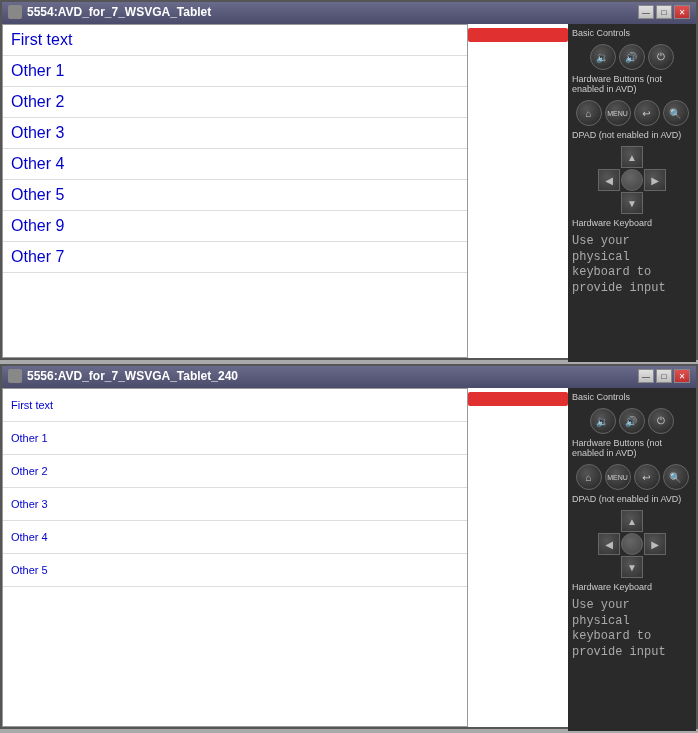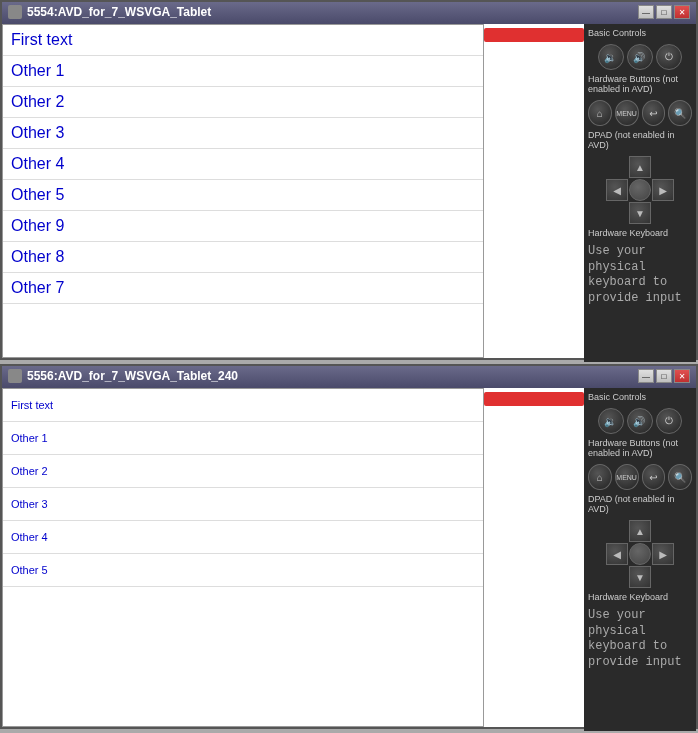--- a/index.html
+++ b/index.html
@@ -97,21 +97,21 @@
 
     .red-bar {
       width: 100px;
       height: 14px;
       background: #e03030;
       border-radius: 2px;
     }
 
     
     .control-panel {
-      width: 112px;
+      width: 128px;
       background: #2a2a2a;
       padding: 4px;
       display: flex;
       flex-direction: column;
       gap: 4px;
     }
 
     .cp-section-label {
       color: #ccc;
       font-size: 9px;
@@ -218,21 +218,20 @@
 
     <div class="window-body">
       <div class="list-area">
         <div class="list-item">First text</div>
         <div class="list-item">Other 1</div>
         <div class="list-item">Other 2</div>
         <div class="list-item">Other 3</div>
         <div class="list-item">Other 4</div>
         <div class="list-item">Other 5</div>
         <div class="list-item">Other 9</div>
-        <div class="list-item">Other 8</div>
         <div class="list-item">Other 7</div>
       </div>
       <div class="red-bar-container">
         <div class="red-bar"></div>
       </div>
     </div>
 
     <div class="control-panel">
       <div class="cp-section-label">Basic Controls</div>
       <div class="cp-buttons-row">

